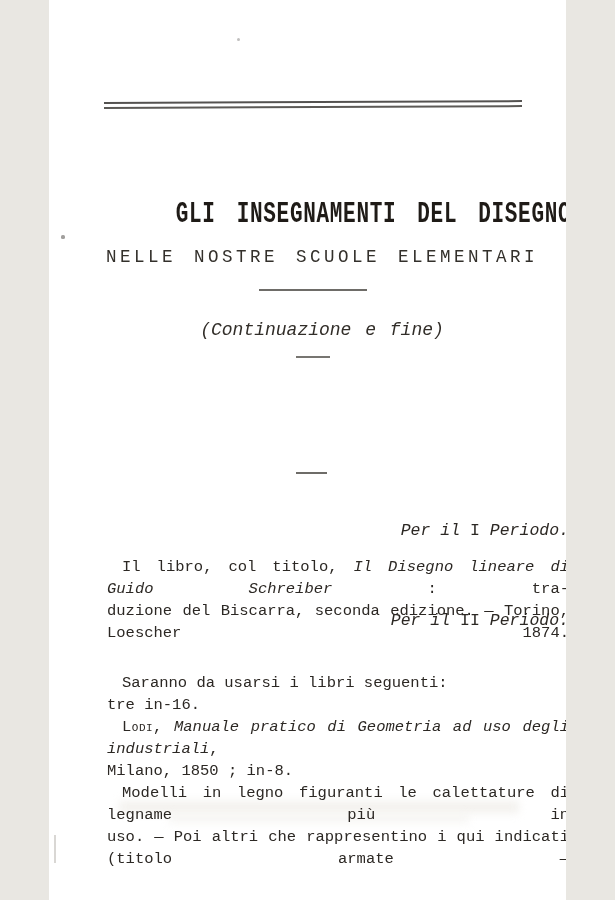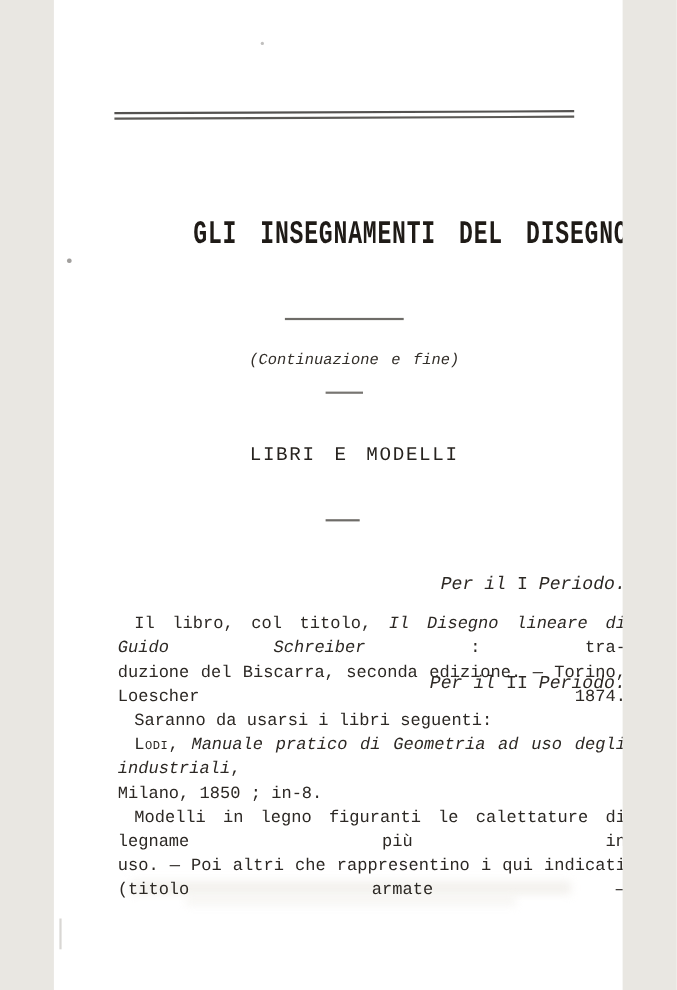--- a/index.html
+++ b/index.html
@@ -27,34 +27,34 @@
   .hgroup-item{position:absolute;left:42px;width:462px;text-align:center;}
   .title{
     top:197px;font-size:30px;font-weight:bold;color:#1f1b17;
     letter-spacing:1px;white-space:nowrap;
   }
   .title-inner{display:inline-block;transform:scaleX(0.70);transform-origin:50% 50%;word-spacing:11px;}
   .subtitle{
     top:247px;font-size:17.5px;color:#33302b;
     letter-spacing:3.5px;word-spacing:4px;white-space:nowrap;
   }
-  .continuation{top:320px;font-size:14px;font-style:italic;word-spacing:3px;color:#322e29;}
+  .continuation{top:320px;font-size:18px;font-style:italic;word-spacing:3px;color:#322e29;}
   .libri{top:404px;font-size:17.5px;letter-spacing:1.5px;word-spacing:5px;color:#27231f;}
   .caps-sub{
     top:440px;font-size:11.5px;letter-spacing:0.6px;word-spacing:5px;
     color:#2f2b26;white-space:nowrap;
   }
   
   .period{position:absolute;left:58px;width:462px;text-align:right;font-size:16.5px;color:#2c2824;}
   .period-1{top:521px;}
   .period-2{top:611px;}
   
   .col{position:absolute;left:58px;width:462px;}
   .col-1{top:556px;}
-  .col-2{top:644px;}
+  .col-2{top:672px;}
   .line{font-size:15.5px;line-height:22px;color:#2c2824;}
   .jl{text-align:justify;text-align-last:justify;}
   .indent{text-indent:15px;}
   .it{font-style:italic;}
   .sc{font-variant:small-caps;letter-spacing:0.5px;}
   
   .speck-a{position:absolute;left:188px;top:38px;width:3px;height:3px;background:#8d8b88;border-radius:50%;opacity:.55;}
   .speck-b{position:absolute;left:12px;top:235px;width:4px;height:4px;background:#6f6c68;border-radius:40%;opacity:.65;}
   .edge-mark{position:absolute;left:5px;top:835px;width:2px;height:28px;background:#b9b6b0;opacity:.55;}
   .smudge{position:absolute;left:70px;top:801px;width:400px;height:12px;background:#ebe8e2;filter:blur(4px);opacity:.6;}
@@ -70,28 +70,28 @@
   <div class="speck-a"></div>
   <div class="speck-b"></div>
   <div class="edge-mark"></div>
 
   <div class="top-rule"></div>
 
   <h1 class="hgroup-item title" style="margin:0;">
     <span class="title-inner">GLI  INSEGNAMENTI  DEL  DISEGNO</span>
   </h1>
 
+  <div class="hgroup-item subtitle">NELLE NOSTRE SCUOLE ELEMENTARI</div>
 
   <div class="rule rule-long"></div>
 
   <div class="hgroup-item continuation">(Continuazione e fine)</div>
 
   <div class="rule rule-dash1"></div>
 
-  <div class="hgroup-item libri">LIBRI E MODELLI</div>
 
 
   <div class="rule rule-dash2"></div>
 
   <div class="period period-1">
     <span class="it">Per il </span><span>I</span><span class="it"> Periodo.</span>
   </div>
 
   <div class="col col-1">
     <div class="line jl indent">
@@ -99,20 +99,21 @@
     </div>
     <div class="line jl">duzione del Biscarra, seconda edizione. — Torino, Loescher 1874.</div>
   </div>
 
   <div class="period period-2">
     <span class="it">Per il </span><span>II</span><span class="it"> Periodo.</span>
   </div>
 
   <div class="col col-2">
     <div class="line indent">Saranno da usarsi i libri seguenti:</div>
+    <div class="line">tre in-16.</div>
     <div class="line jl indent">
       <span class="sc">Lodi</span><span>, </span><span class="it">Manuale pratico di Geometria ad uso degli industriali</span><span>,</span>
     </div>
     <div class="line">Milano, 1850 ; in-8.</div>
     <div class="line jl indent">Modelli in legno figuranti le calettature di legname più in</div>
     <div class="line jl">uso. — Poi altri che rappresentino i qui indicati (titolo armate —</div>
   </div>
 
 </div>
 

